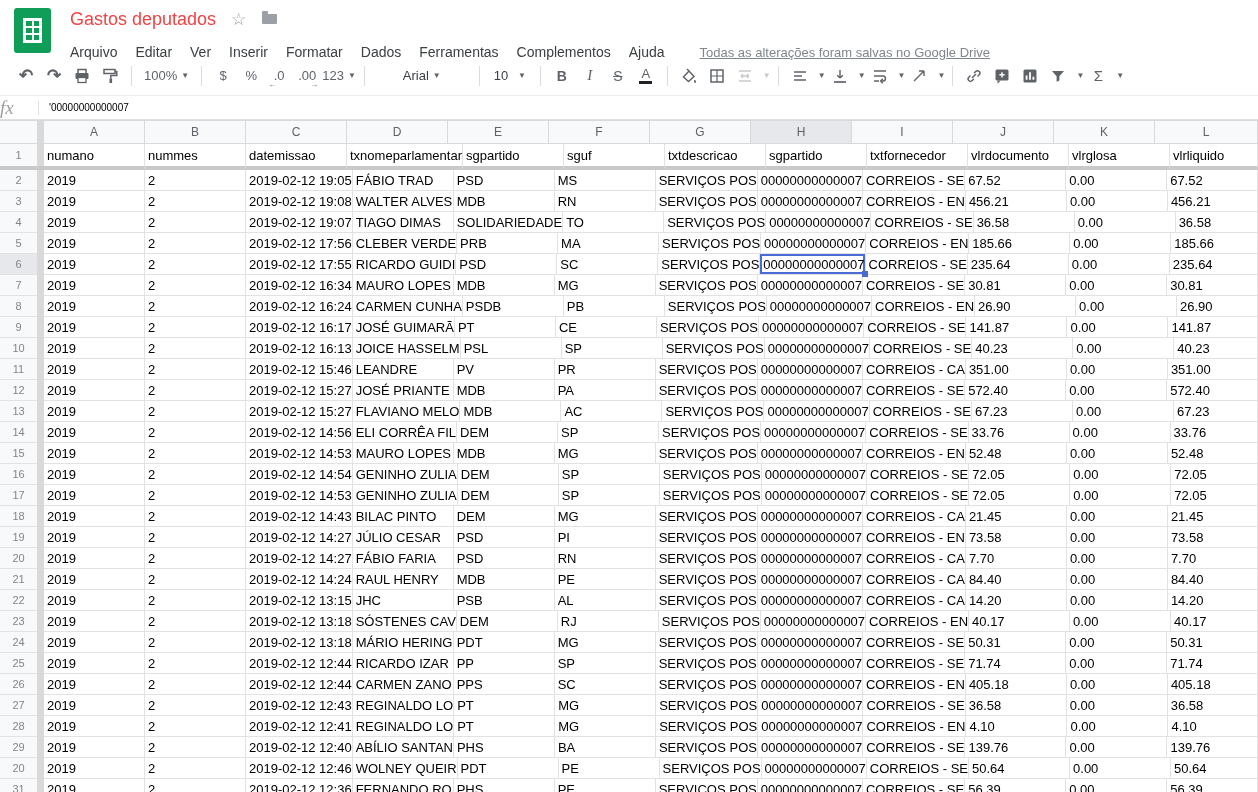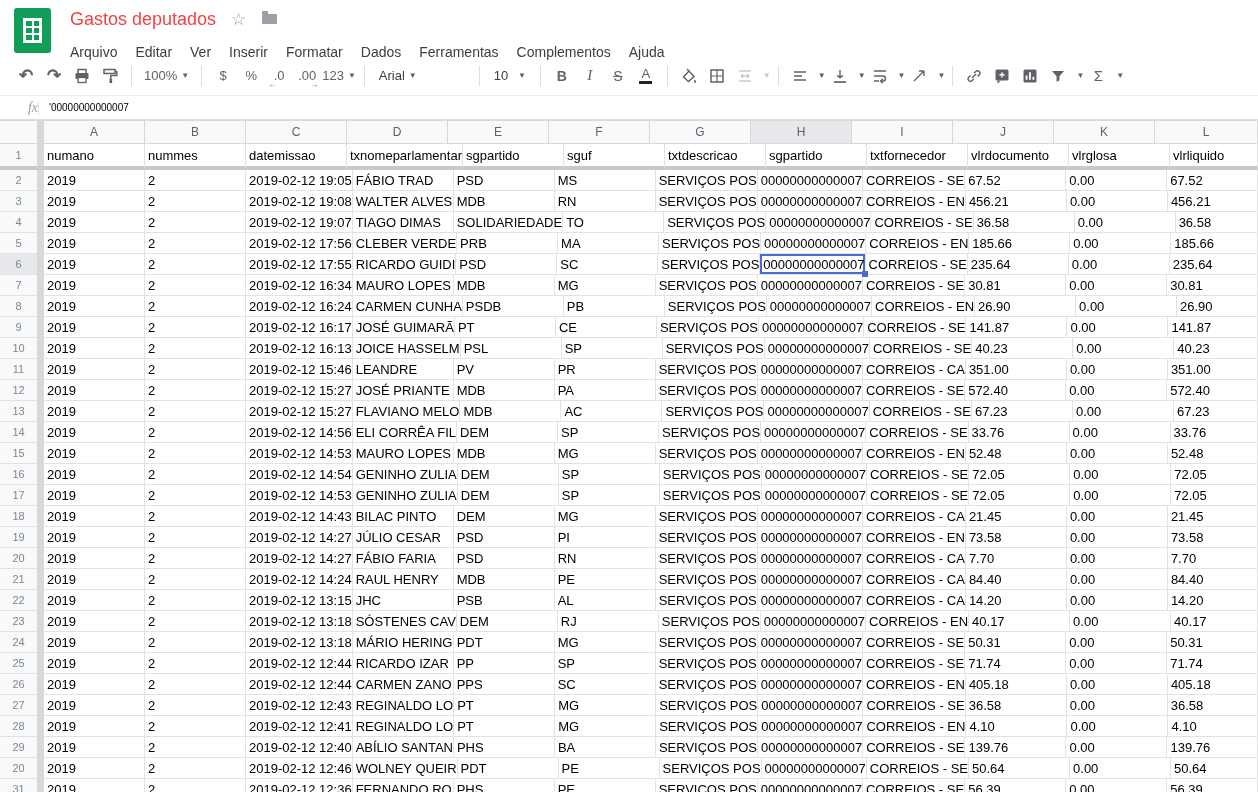--- a/index.html
+++ b/index.html
@@ -32,34 +32,34 @@
             border-radius:2px; font-size:14px; margin:0 1px; position:relative; }
   .tb-sep { width:1px; height:20px; background:#dadce0; margin:0 7px; flex:0 0 1px; }
   .caret { font-size:8px; color:#5f6368; margin-left:4px; }
   .glyph-undo,.glyph-redo { font-size:17px; font-weight:bold; }
   .zoom-btn { padding:0 4px; font-size:13px; }
   .fmt-txt { font-size:13px; }
   .dec { position:relative; }
   .dec .arr { position:absolute; bottom:0px; font-size:8px; }
   .dec-left .arr { left:2px; }
   .dec-right .arr { right:2px; }
-  .font-select { width:98px; justify-content:flex-start; padding:0 6px; font-size:13px; color:#3c4043;}
+  .font-select { width:98px; justify-content:center; padding:0 6px; font-size:13px; color:#3c4043;}
   .size-select { width:44px; justify-content:space-between; padding:0 6px; font-size:13px; color:#3c4043;}
   .b-bold { font-weight:bold; font-size:14px; color:#5f6368; }
   .b-italic { font-style:italic; font-family:"Liberation Serif",serif; font-size:15px; }
   .b-strike { text-decoration:line-through; font-size:14px; }
   .b-color { display:flex; flex-direction:column; align-items:center; line-height:12px; }
   .b-color .abar { width:13px; height:3px; background:#202124; margin-top:1px; }
   .disabled { opacity:.35; }
   svg.icon { display:block; }
 
   
   .fxbar { height:24px; display:flex; align-items:center; border-bottom:1px solid #e0e0e0; }
-  .fx { width:38px; text-align:right; color:#9e9e9e; font-style:italic;
-        font-family:"Liberation Serif",serif; font-size:14px; }
+  .fx { width:38px; text-align:left; color:#9e9e9e; font-style:italic;
+        font-family:"Liberation Serif",serif; font-size:19px; }
   .fx-sep { width:1px; height:14px; background:#e0e0e0; }
   .fvalue { padding-left:10px; font-size:10px; color:#000; flex:1; }
 
   
   .sheet { height:672px; overflow:hidden; }
   .grid-row { display:flex; width:1258px; }
   .col-header-row { height:24px; }
   .header-row { height:26px; }
   .header-row > div { border-bottom:4px solid #c9c9c9 !important; }
   .data-row { height:21px; }
@@ -107,20 +107,21 @@
 
       <span class="menu-item">Arquivo</span>
         <span class="menu-item">Editar</span>
         <span class="menu-item">Ver</span>
         <span class="menu-item">Inserir</span>
         <span class="menu-item">Formatar</span>
         <span class="menu-item">Dados</span>
         <span class="menu-item">Ferramentas</span>
         <span class="menu-item">Complementos</span>
         <span class="menu-item">Ajuda</span>
+        <span class="save-status">Todas as alterações foram salvas no Google Drive</span>
     </div>
   </div>
 </div>
 
 <div class="toolbar">
   <div class="tb-btn">
       <span class="glyph-undo">↶</span>
     </div>
   <div class="tb-btn">
       <span class="glyph-redo">↷</span>

